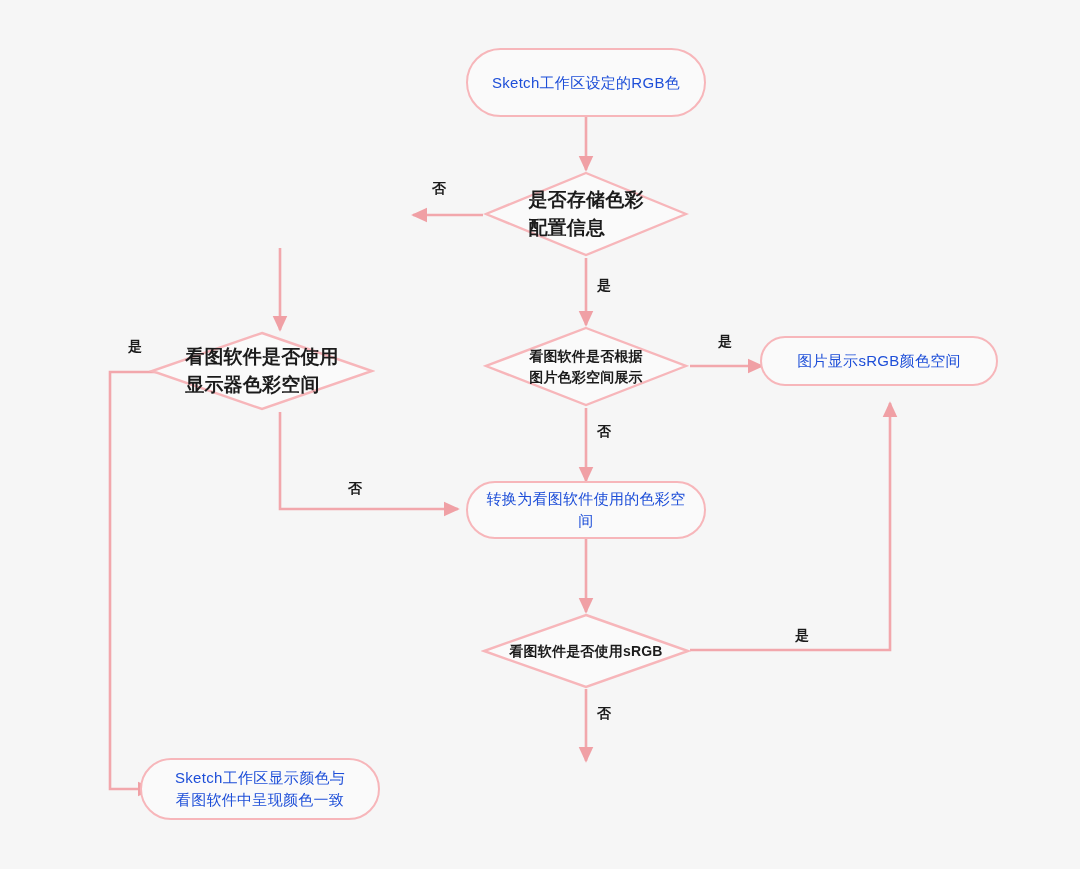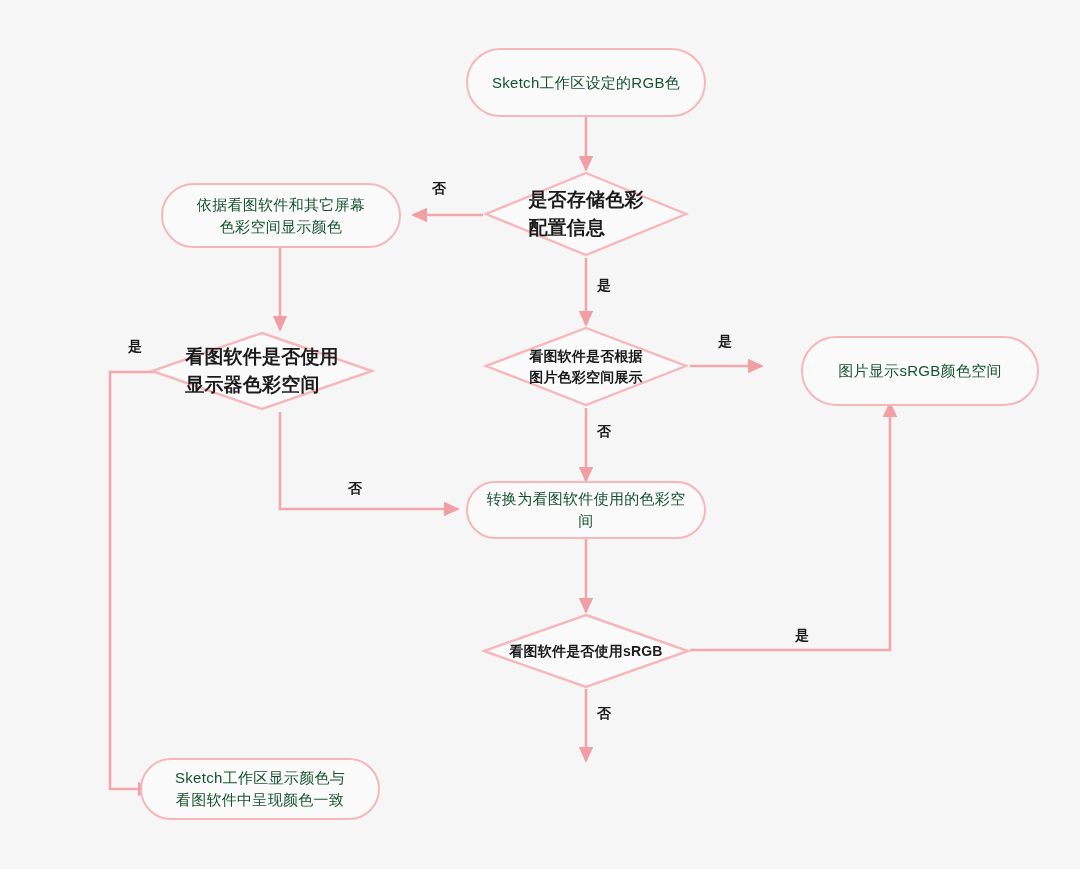--- a/index.html
+++ b/index.html
@@ -29,21 +29,21 @@
     height: 869px;
     pointer-events: none;
   }
   .node {
     position: absolute;
     box-sizing: border-box;
     display: flex;
     align-items: center;
     justify-content: center;
     text-align: center;
-    color: #14532d;
+    color: #1d4ed8;
     line-height: 1.45;
     letter-spacing: 0.3px;
   }
   .node.terminal,
   .node.process {
     background: #fafafa;
     border: 2px solid #f7b6ba;
     border-radius: 40px;
   }
   .node-text {
@@ -130,42 +130,38 @@
   </div>
 
   <div class="decision" style="left:483px; top:170px; width:206px; height:88px;">
     <svg width="206" height="88" viewBox="0 0 206 88">
       <polygon points="103,3 203,44 103,85 3,44" fill="#fafafa" stroke="#f7b6ba" stroke-width="2.4"></polygon>
     </svg>
     <span class="node-text">是否存储色彩
 配置信息</span>
   </div>
 
-  <div class="node process" style="left:161px; top:183px; width:240px; height:65px;">
-    <span class="node-text">依据看图软件和其它屏幕
-色彩空间显示颜色</span>
-  </div>
 
   <div class="decision" style="left:149px; top:330px; width:226px; height:82px;">
     <svg width="226" height="82" viewBox="0 0 226 82">
       <polygon points="113,3 223,41 113,79 3,41" fill="#fafafa" stroke="#f7b6ba" stroke-width="2.4"></polygon>
     </svg>
     <span class="node-text">看图软件是否使用
 显示器色彩空间</span>
   </div>
 
   <div class="decision small" style="left:483px; top:325px; width:206px; height:83px;">
     <svg width="206" height="83" viewBox="0 0 206 83">
       <polygon points="103,3 203,41 103,80 3,41" fill="#fafafa" stroke="#f7b6ba" stroke-width="2.4"></polygon>
     </svg>
     <span class="node-text">看图软件是否根据
 图片色彩空间展示</span>
   </div>
 
-  <div class="node terminal" style="left:801px; top:336px; width:238px; height:70px;">
+  <div class="node terminal" style="left:760px; top:336px; width:238px; height:50px;">
     <span class="node-text">图片显示sRGB颜色空间</span>
   </div>
 
   <div class="node process" style="left:466px; top:481px; width:240px; height:58px;">
     <span class="node-text">转换为看图软件使用的色彩空间</span>
   </div>
 
   <div class="decision small" style="left:481px; top:612px; width:210px; height:78px;">
     <svg width="210" height="78" viewBox="0 0 210 78">
       <polygon points="105,3 207,39 105,75 3,39" fill="#fafafa" stroke="#f7b6ba" stroke-width="2.4"></polygon>

